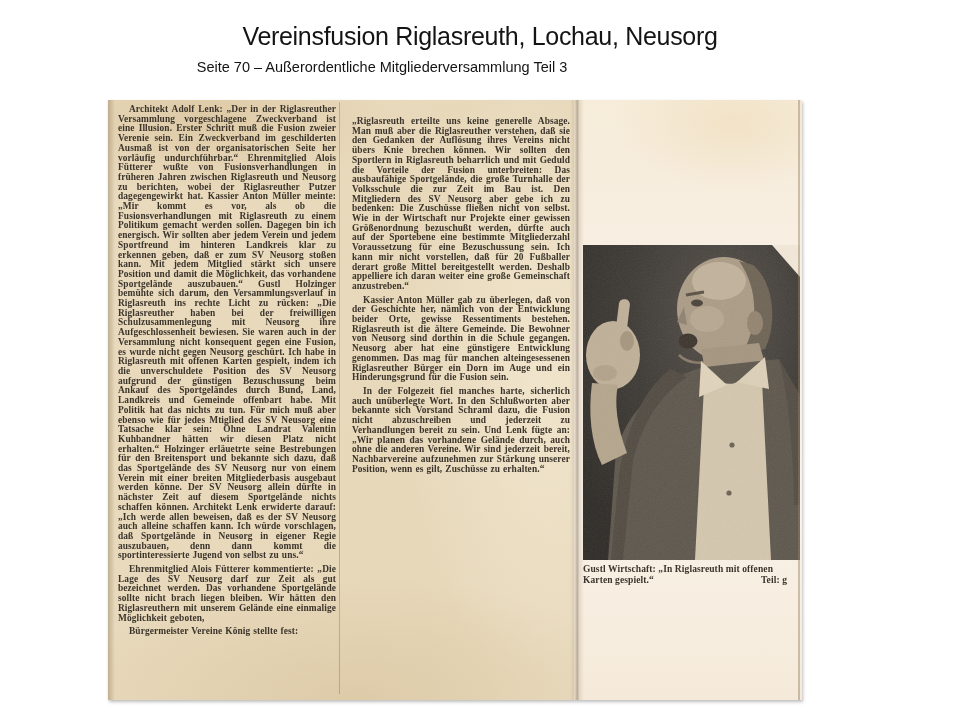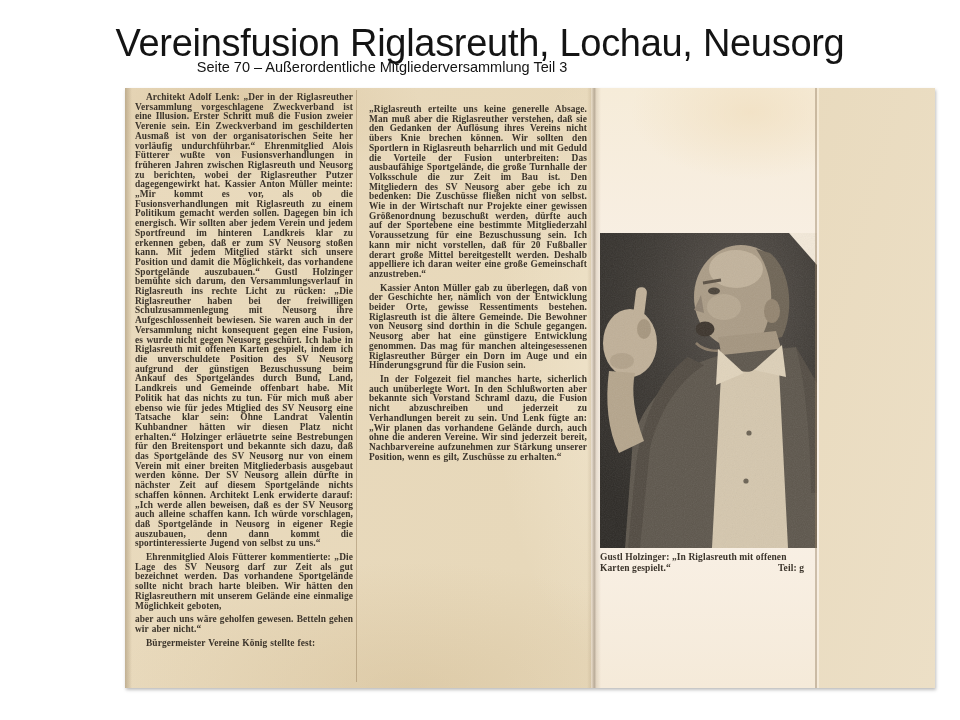--- a/index.html
+++ b/index.html
@@ -4,41 +4,40 @@
 <style>
   html,body{margin:0;padding:0;}
   body{
     width:960px;height:720px;position:relative;overflow:hidden;
     background:#ffffff;
     font-family:"Liberation Sans", sans-serif;
   }
   .slide-title{
     position:absolute;top:22px;left:0;width:960px;
     text-align:center;
-    font-size:38px;letter-spacing:-0.3px;color:#141414;
+    font-size:25px;letter-spacing:-0.3px;color:#141414;
     font-family:"Liberation Sans", sans-serif;
   }
   .slide-subtitle{
     position:absolute;top:59px;left:0;width:764px;
     text-align:center;
     font-size:14.5px;color:#141414;
     font-family:"Liberation Sans", sans-serif;
   }
   
   .clipping{
-    position:absolute;left:108px;top:88px;width:810px;height:600px;
+    position:absolute;left:108px;top:100px;width:694px;height:600px;
     background-color:#e8d9bc;
     background-image:
       radial-gradient(ellipse 260px 110px at 14% 3%, rgba(208,182,138,0.45), transparent 70%),
       radial-gradient(ellipse 420px 180px at 35% 100%, rgba(203,178,134,0.35), transparent 70%),
       radial-gradient(ellipse 180px 420px at 62% 45%, rgba(247,238,218,0.55), transparent 75%),
       linear-gradient(105deg,#e9dabd 0%,#e7d8ba 55%,#ecdfc6 100%);
     box-shadow:1px 2px 3px rgba(110,110,110,0.45);
     overflow:hidden;
-    margin-left:17px;
   }
   .left-edge{
     position:absolute;left:0;top:0;width:7px;height:100%;
     background:linear-gradient(90deg, rgba(120,100,70,0.35), rgba(120,100,70,0.0));
   }
   .news-col{
     position:absolute;top:0;
     font-family:"Liberation Serif", serif;
     font-weight:bold;
     font-size:9.4px;line-height:9.7px;
@@ -91,22 +90,21 @@
 <body>
 
 <div class="slide-title">Vereinsfusion Riglasreuth, Lochau, Neusorg</div>
 <div class="slide-subtitle">Seite 70 – Außerordentliche Mitgliederversammlung Teil 3</div>
 
 <div class="clipping">
   <div class="left-edge"></div>
 
   <div class="news-col col-left">
     <p class="indent">Architekt Adolf Lenk: „Der in der Riglasreuther Versammlung vorgeschlagene Zweckverband ist eine Illusion. Erster Schritt muß die Fusion zweier Verenie sein. Ein Zweckverband im geschilderten Ausmaß ist von der organisatorischen Seite her vorläufig undurchführbar.“ Ehrenmitglied Alois Fütterer wußte von Fusionsverhandlungen in früheren Jahren zwischen Riglasreuth und Neusorg zu berichten, wobei der Riglasreuther Putzer dagegengewirkt hat. Kassier Anton Müller meinte: „Mir kommt es vor, als ob die Fusionsverhandlungen mit Riglasreuth zu einem Politikum gemacht werden sollen. Dagegen bin ich energisch. Wir sollten aber jedem Verein und jedem Sportfreund im hinteren Landkreis klar zu erkennen geben, daß er zum SV Neusorg stoßen kann. Mit jedem Mitglied stärkt sich unsere Position und damit die Möglichkeit, das vorhandene Sportgelände auszubauen.“ Gustl Holzinger bemühte sich darum, den Versammlungsverlauf in Riglasreuth ins rechte Licht zu rücken: „Die Riglasreuther haben bei der freiwilligen Schulzusammenlegung mit Neusorg ihre Aufgeschlossenheit bewiesen. Sie waren auch in der Versammlung nicht konsequent gegen eine Fusion, es wurde nicht gegen Neusorg geschürt. Ich habe in Riglasreuth mit offenen Karten gespielt, indem ich die unverschuldete Position des SV Neusorg aufgrund der günstigen Bezuschussung beim Ankauf des Sportgeländes durch Bund, Land, Landkreis und Gemeinde offenbart habe. Mit Politik hat das nichts zu tun. Für mich muß aber ebenso wie für jedes Mtiglied des SV Neusorg eine Tatsache klar sein: Ohne Landrat Valentin Kuhbandner hätten wir diesen Platz nicht erhalten.“ Holzinger erläuetrte seine Bestrebungen für den Breitensport und bekannte sich dazu, daß das Sportgelände des SV Neusorg nur von einem Verein mit einer breiten Mitgliederbasis ausgebaut werden könne. Der SV Neusorg allein dürfte in nächster Zeit auf diesem Sportgelände nichts schaffen können. Architekt Lenk erwiderte darauf: „Ich werde allen beweisen, daß es der SV Neusorg auch alleine schaffen kann. Ich würde vorschlagen, daß Sportgelände in Neusorg in eigener Regie auszubauen, denn dann kommt die sportinteressierte Jugend von selbst zu uns.“</p>
-    <p class="indent">Ehrenmitglied Alois Fütterer kommentierte: „Die Lage des SV Neusorg darf zur Zeit als gut bezeichnet werden. Das vorhandene Sportgelände sollte nicht brach harte bleiben. Wir hätten den Riglasreuthern mit unserem Gelände eine einmalige Möglichkeit geboten,</p>
-    <p>aber auch uns wäre geholfen gewesen. Betteln gehen wir aber nicht.“</p>
+    <p class="indent">Ehrenmitglied Alois Fütterer kommentierte: „Die Lage des SV Neusorg darf zur Zeit als gut bezeichnet werden. Das vorhandene Sportgelände sollte nicht brach liegen bleiben. Wir hätten den Riglasreuthern mit unserem Gelände eine einmalige Möglichkeit geboten,</p>
     <p class="indent">Bürgermeister Vereine König stellte fest:</p>
   </div>
 
   <div class="column-rule"></div>
 
   <div class="news-col col-right">
     <p>„Riglasreuth erteilte uns keine generelle Absage. Man muß aber die Riglasreuther verstehen, daß sie den Gedanken der Auflösung ihres Vereins nicht übers Knie brechen können. Wir sollten den Sportlern in Riglasreuth beharrlich und mit Geduld die Vorteile der Fusion unterbreiten: Das ausbaufähige Sportgelände, die große Turnhalle der Volksschule die zur Zeit im Bau ist. Den Mitgliedern des SV Neusorg aber gebe ich zu bedenken: Die Zuschüsse fließen nicht von selbst. Wie in der Wirtschaft nur Projekte einer gewissen Größenordnung bezuschußt werden, dürfte auch auf der Sportebene eine bestimmte Mitgliederzahl Voraussetzung für eine Bezuschussung sein. Ich kann mir nicht vorstellen, daß für 20 Fußballer derart große Mittel bereitgestellt werden. Deshalb appelliere ich daran weiter eine große Gemeinschaft anzustreben.“</p>
     <p class="indent">Kassier Anton Müller gab zu überlegen, daß von der Geschichte her, nämlich von der Entwicklung beider Orte, gewisse Ressentiments bestehen. Riglasreuth ist die ältere Gemeinde. Die Bewohner von Neusorg sind dorthin in die Schule gegangen. Neusorg aber hat eine günstigere Entwicklung genommen. Das mag für manchen alteingesessenen Riglasreuther Bürger ein Dorn im Auge und ein Hinderungsgrund für die Fusion sein.</p>
     <p class="indent">In der Folgezeit fiel manches harte, sicherlich auch unüberlegte Wort. In den Schlußworten aber bekannte sich Vorstand Schraml dazu, die Fusion nicht abzuschreiben und jederzeit zu Verhandlungen bereit zu sein. Und Lenk fügte an: „Wir planen das vorhandene Gelände durch, auch ohne die anderen Vereine. Wir sind jederzeit bereit, Nachbarvereine aufzunehmen zur Stärkung unserer Position, wenn es gilt, Zuschüsse zu erhalten.“</p>
   </div>
@@ -161,21 +159,21 @@
           <ellipse cx="22" cy="128" rx="12" ry="8" fill="#ac9c84" opacity="0.7"></ellipse>
         </g>
 
         <path d="M217,0 L217,32 L189,0 Z" fill="#f3e9d9"></path>
 
         <rect width="217" height="315" filter="url(#grain)" opacity="0.12"></rect>
       </svg>
     </div>
 
     <div class="photo-caption">
-      <span>Gustl Holzinger: „In Riglasreuth mit offenen Karten gespielt.“</span>
+      <span>Gustl Wirtschaft: „In Riglasreuth mit offenen Karten gespielt.“</span>
       <span class="photo-credit">Teil: g</span>
     </div>
 
     <div class="paper-right-line"></div>
   </div>
 
   <div class="fold"></div>
 </div>
 
 </body></html>

